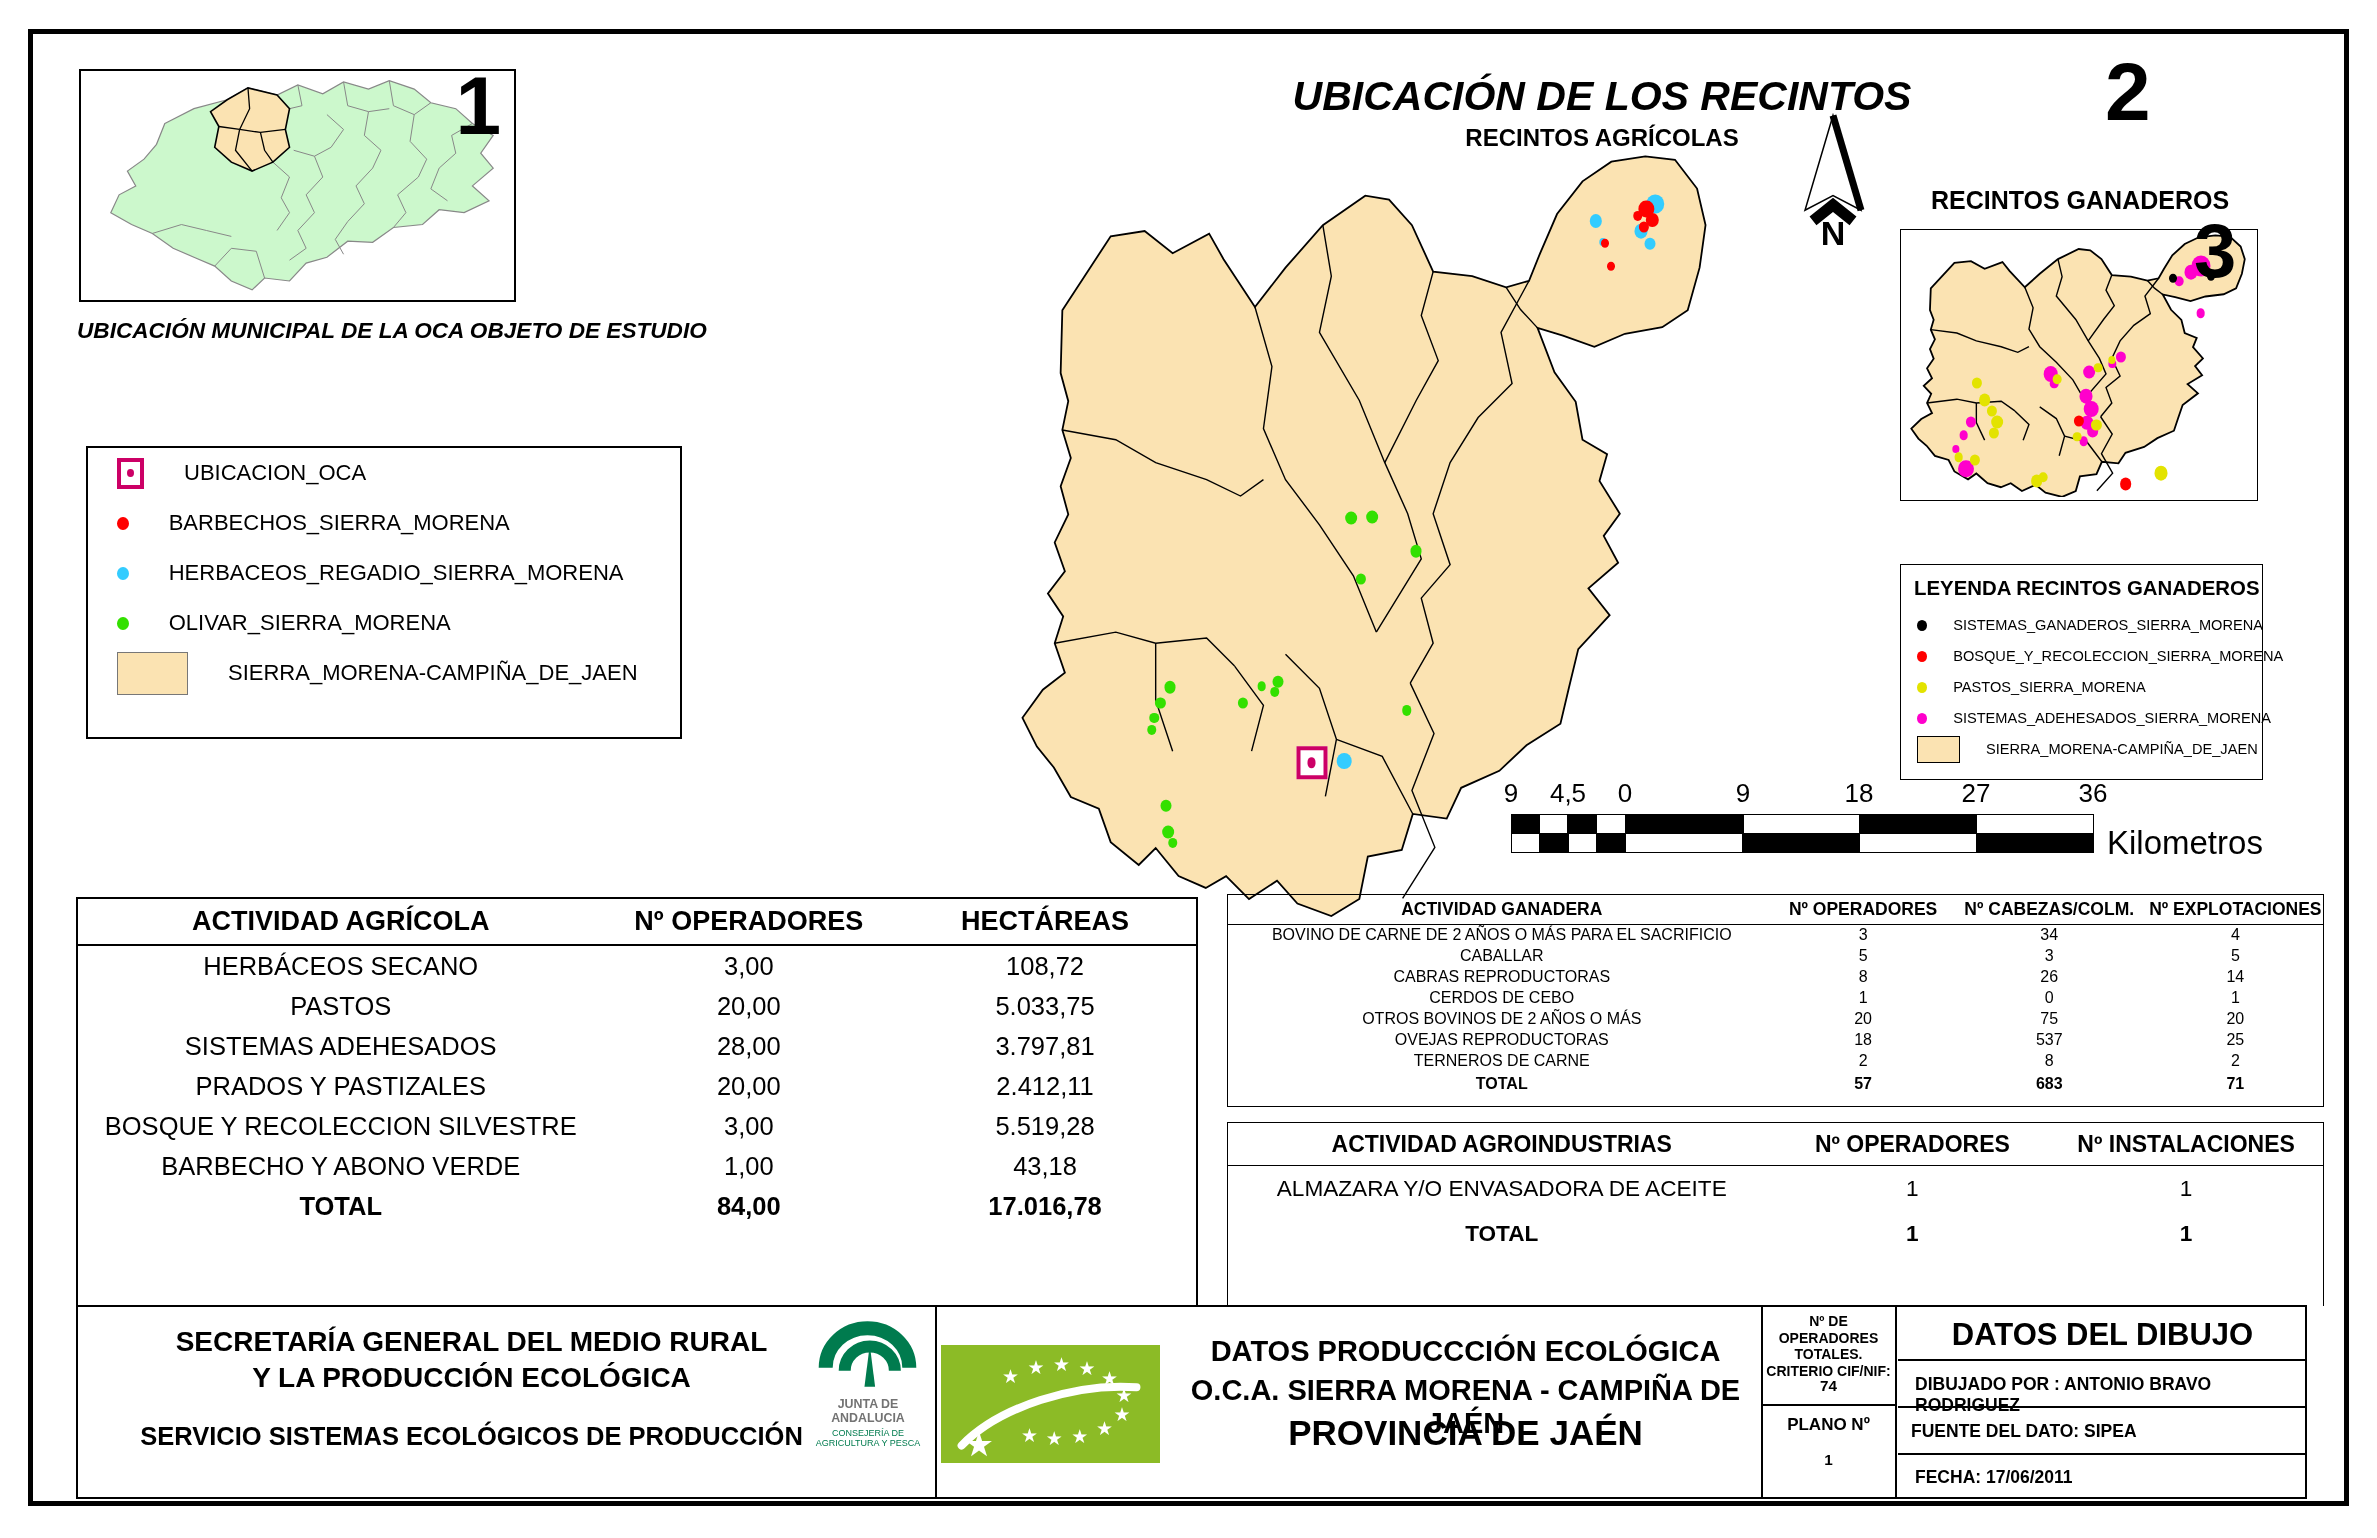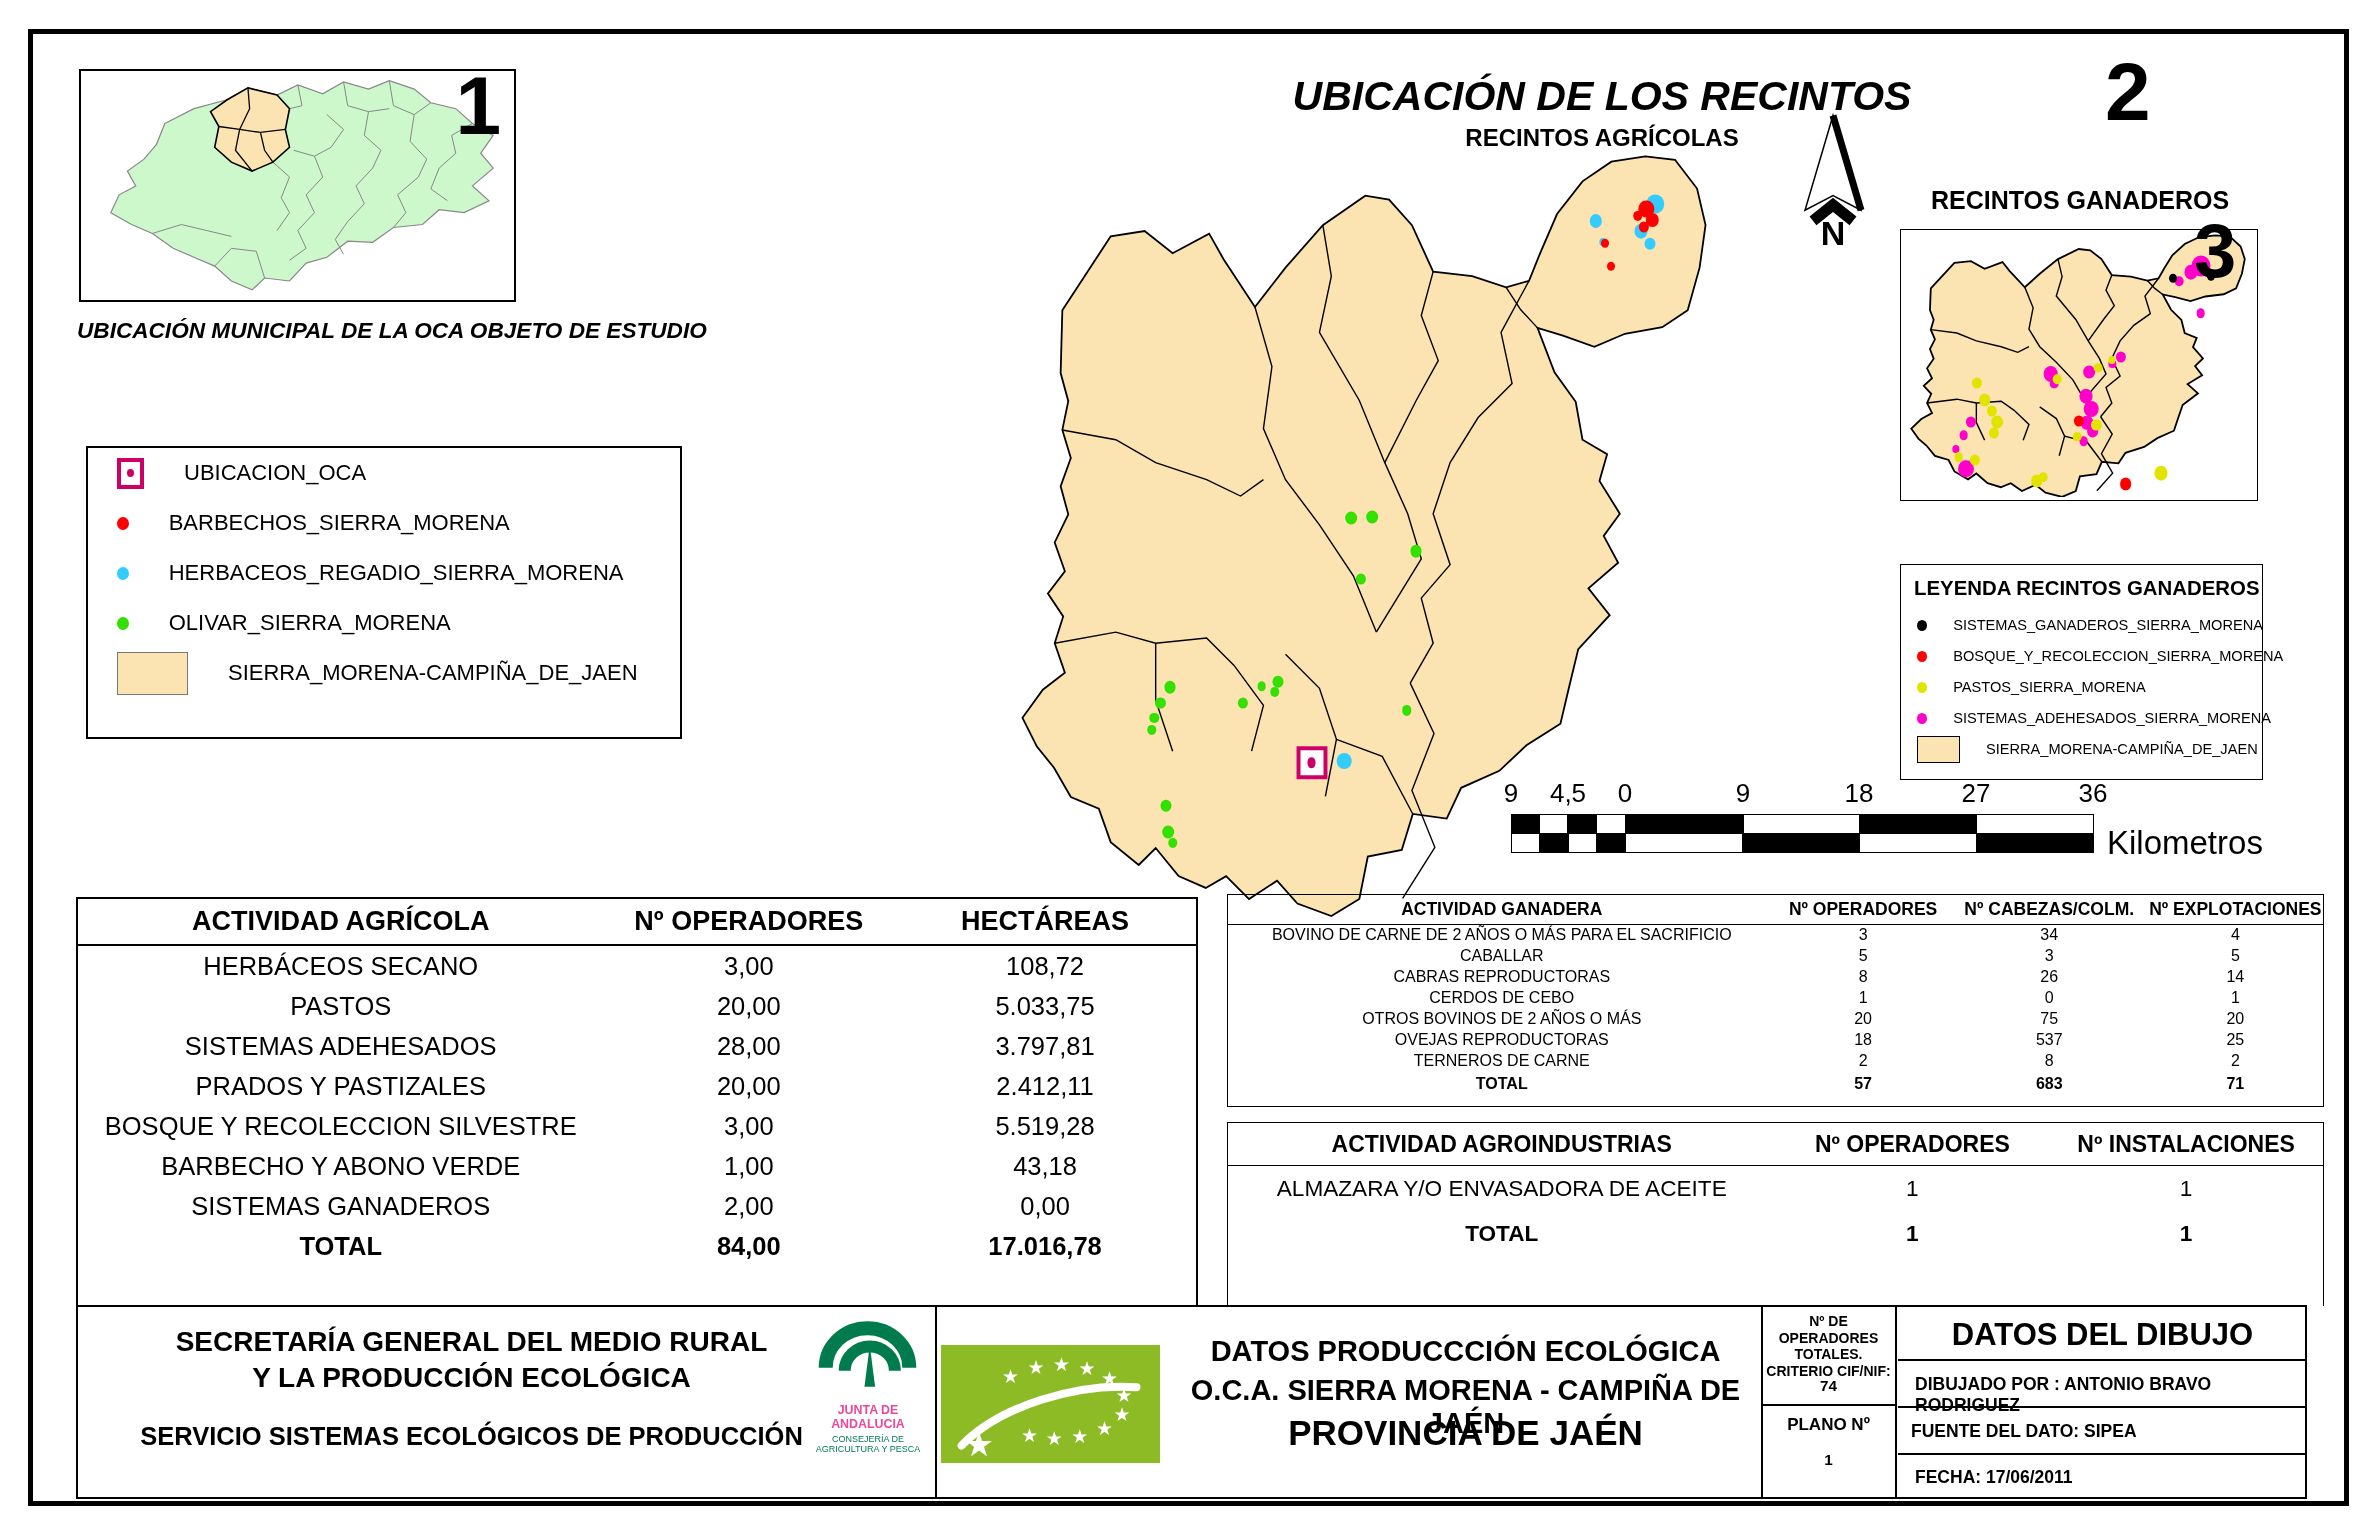--- a/index.html
+++ b/index.html
@@ -334,25 +334,20 @@
       <div class="tr">
         <span class="td">BOSQUE Y RECOLECCION SILVESTRE</span>
         <span class="td">3,00</span>
         <span class="td">5.519,28</span>
       </div>
       <div class="tr">
         <span class="td">BARBECHO Y ABONO VERDE</span>
         <span class="td">1,00</span>
         <span class="td">43,18</span>
       </div>
-      <div class="tr">
-        <span class="td">SISTEMAS GANADEROS</span>
-        <span class="td">2,00</span>
-        <span class="td">0,00</span>
-      </div>
     </div>
   <div class="tr ttotal">
     <span class="td">TOTAL</span>
     <span class="td">84,00</span>
     <span class="td">17.016,78</span>
   </div>
 </div>
 
 <div class="abs t-gan" style="left:1227px;top:894px;width:1097px;height:213px;border:1.5px solid #000;box-sizing:border-box">
   <div class="tr thead">
@@ -443,21 +438,21 @@
 
   <div class="abs bold ctr" style="left:0;top:55px;width:787px;font-size:28px">Y LA PRODUCCIÓN ECOLÓGICA</div>
   <div class="abs bold ctr" style="left:0;top:19px;width:787px;font-size:28px">SECRETARÍA GENERAL DEL MEDIO RURAL</div>
   <div class="abs bold ctr" style="left:0;top:115px;width:787px;font-size:25.5px">SERVICIO SISTEMAS ECOLÓGICOS DE PRODUCCIÓN</div>
   <div class="abs" style="left:728px;top:5.8px;width:124px;height:182px">
     <svg width="109" height="76" viewBox="0 0 140 100" style="margin-left:7.3px">
       <path d="M15,72 A55,52 0 0 1 125,72" fill="none" stroke="#007b4e" stroke-width="14"></path>
       <path d="M40,76 A33,32 0 0 1 106,76" fill="none" stroke="#007b4e" stroke-width="12"></path>
       <polygon points="73,42 66,97 80,97" fill="#007b4e"></polygon>
     </svg>
-    <div class="bold ctr" style="color:#ec4899;font-size:12.4px;margin-top:12px">JUNTA DE ANDALUCIA</div>
+    <div class="bold ctr" style="color:#737373;font-size:12.4px;margin-top:6px">JUNTA DE ANDALUCIA</div>
     <div class="ctr" style="color:#007b4e;font-size:9px;margin-top:2.9px">CONSEJERÍA DE AGRICULTURA Y PESCA</div>
   </div>
 
   <div class="abs" style="left:863px;top:38px;width:219px;height:118px;background:#8cbb26">
     <svg width="219" height="118" viewBox="0 0 300 162">
       <path d="M28,138 C80,84 185,52 268,58" fill="none" stroke="#fff" stroke-width="8" stroke-linecap="round"></path>
       <g fill="#fff" font-size="26" text-anchor="middle">
         <text x="95" y="52">★</text>
           <text x="130" y="40">★</text>
           <text x="165" y="36">★</text>

